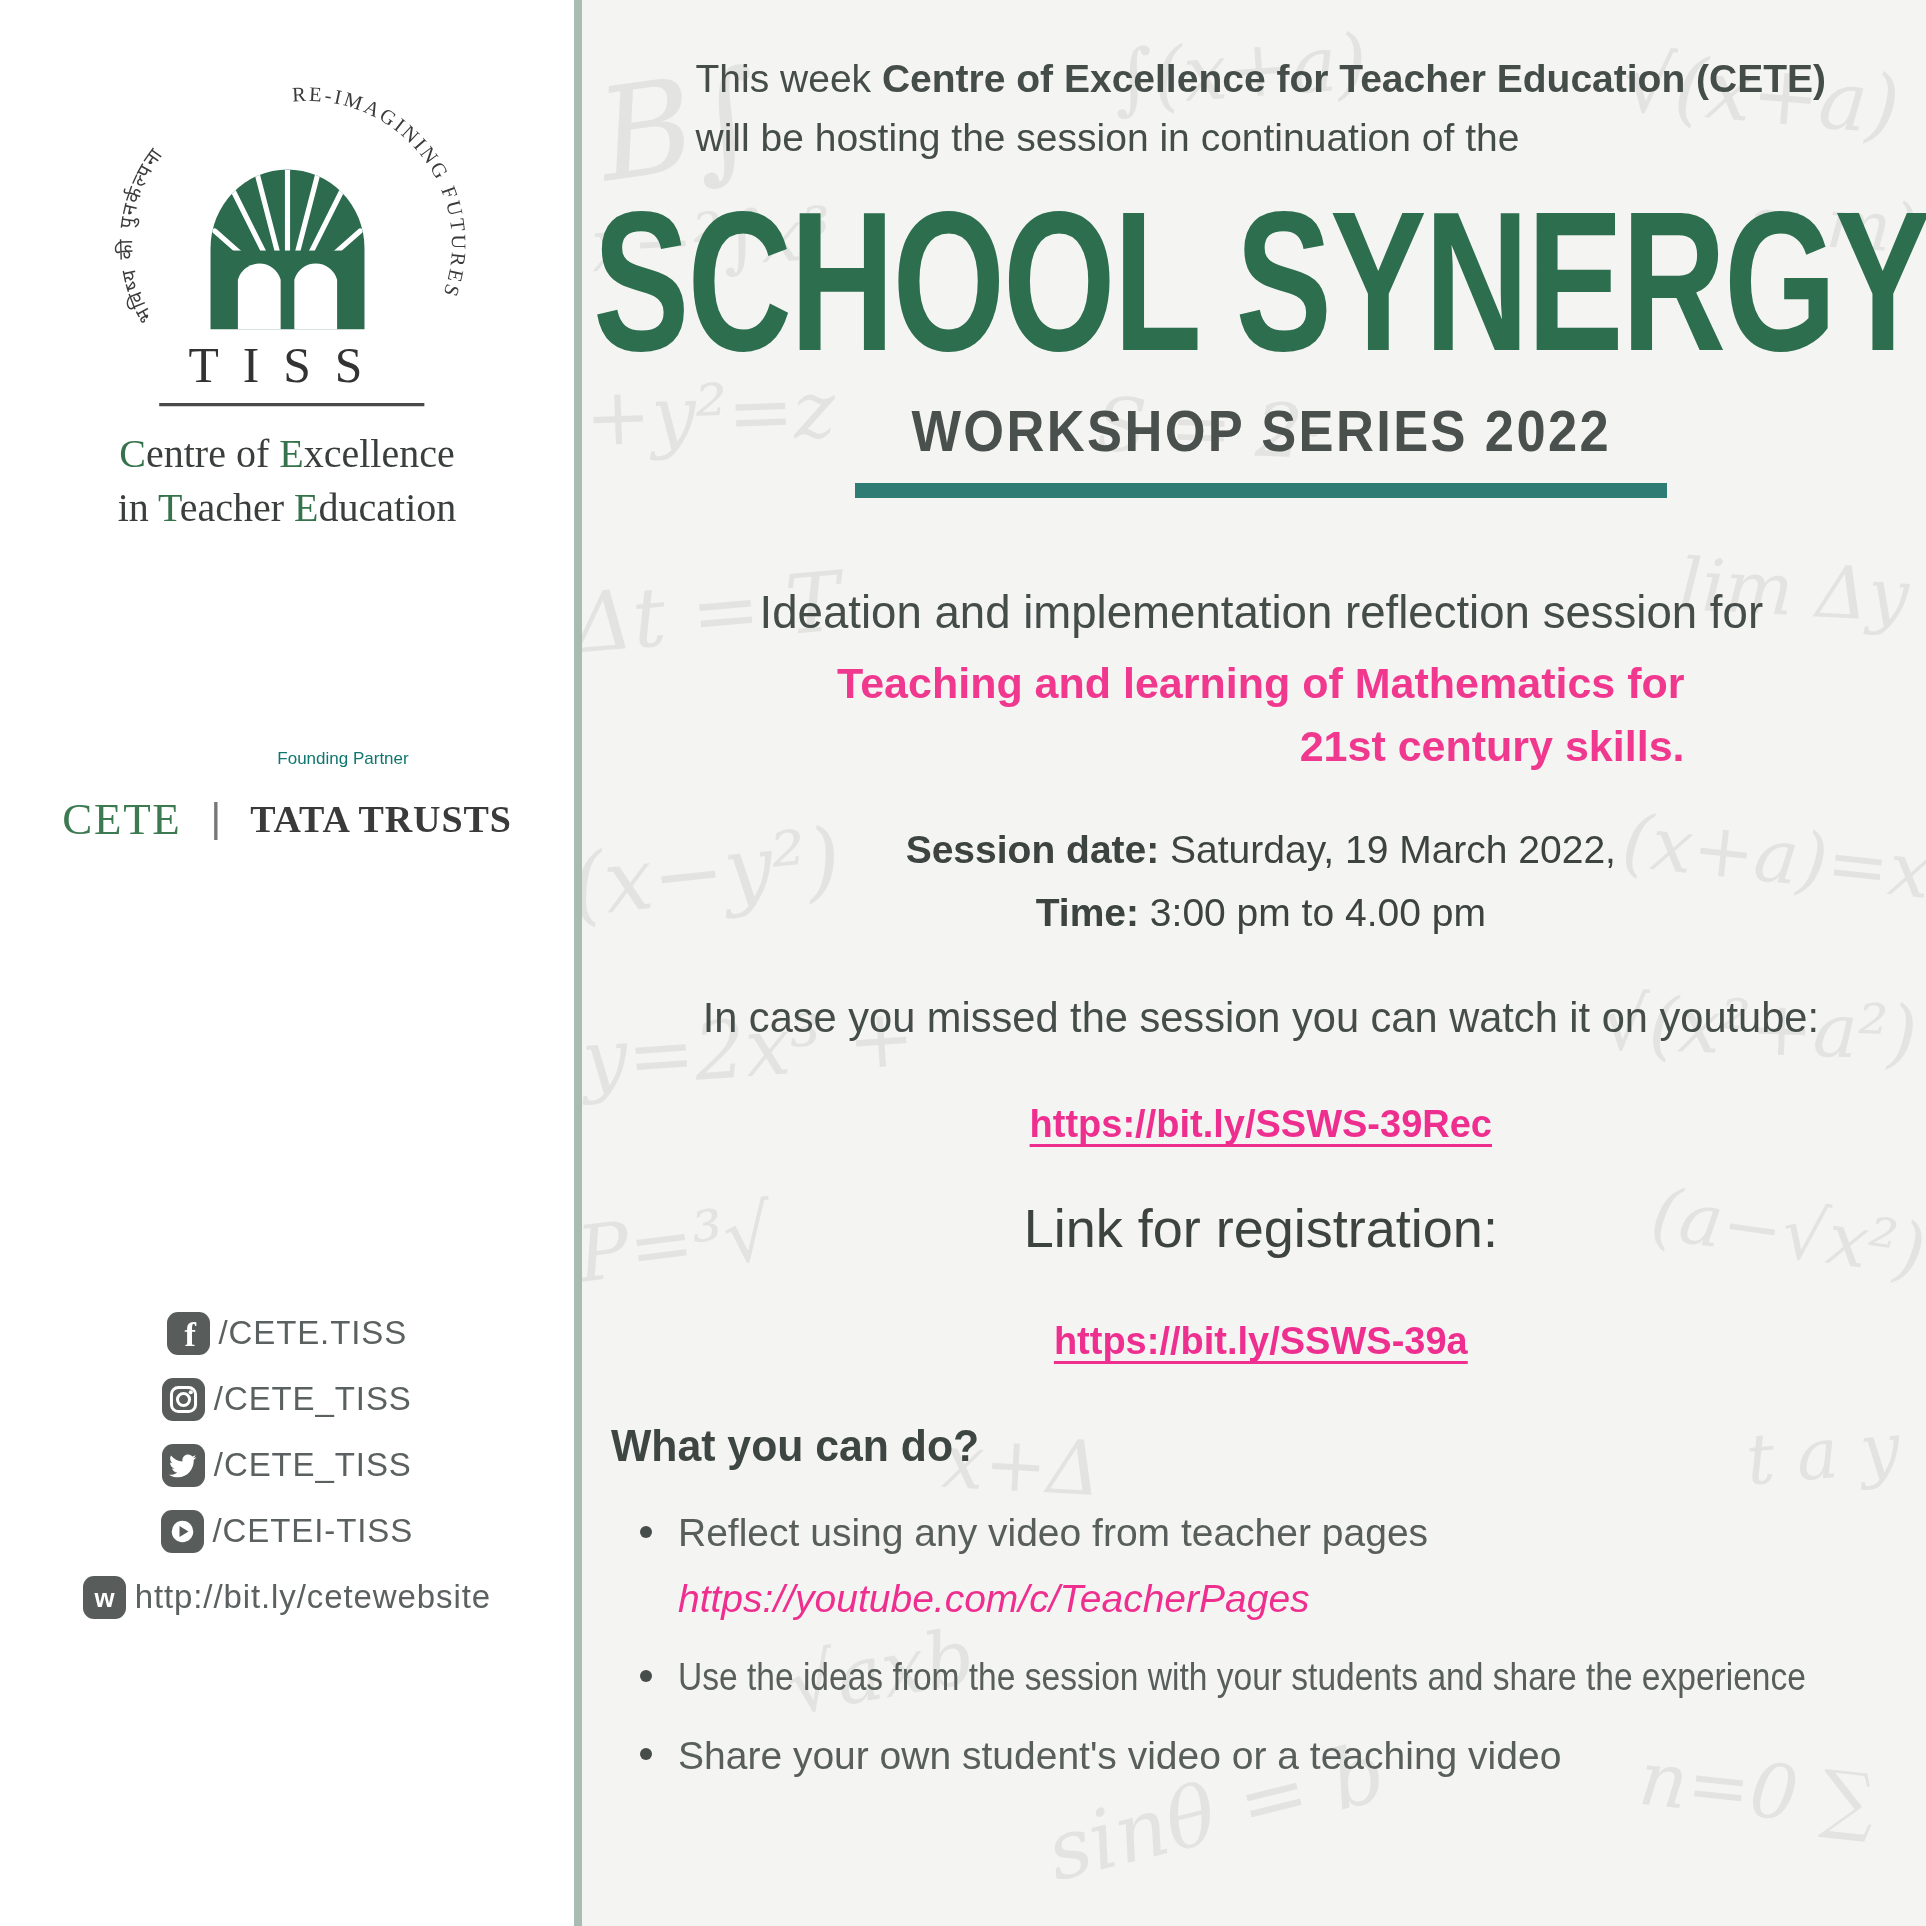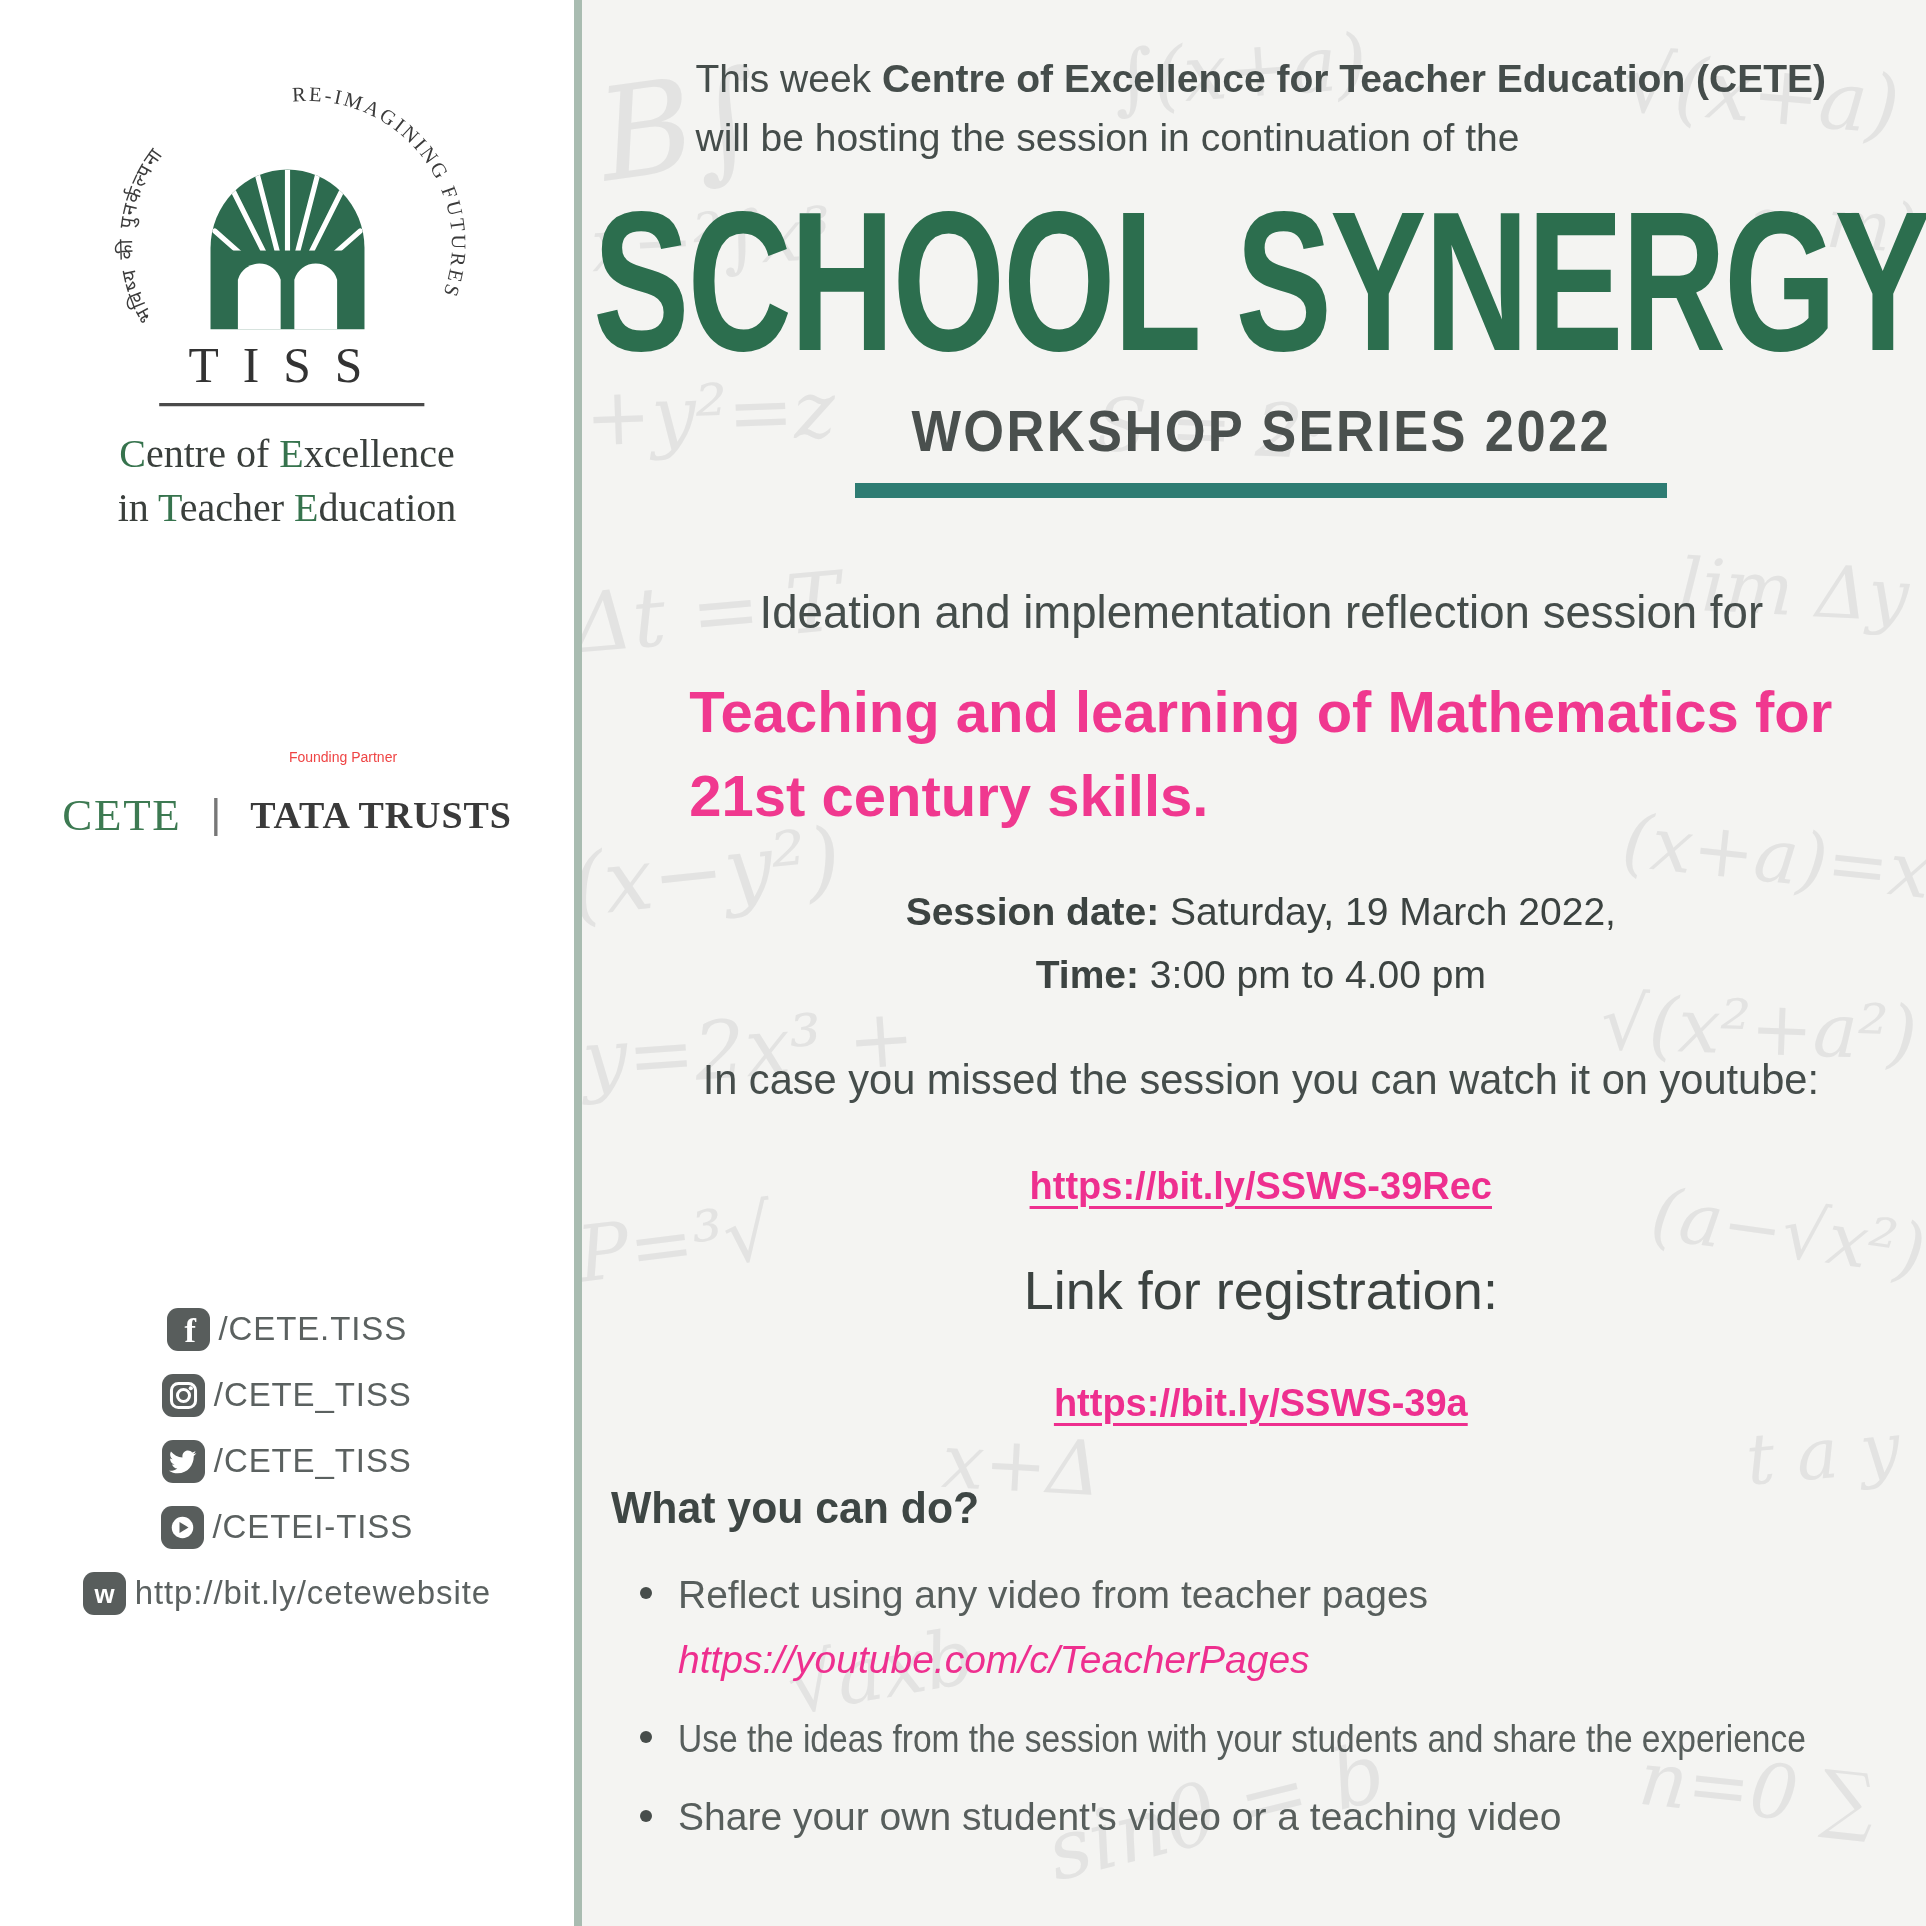--- a/index.html
+++ b/index.html
@@ -5,41 +5,41 @@
   html,body{margin:0;padding:0;background:#fff;}
   .poster{position:relative;width:1926px;height:1926px;display:flex;overflow:hidden;
           font-family:"Liberation Sans", sans-serif;}
   
   .sidebar{position:relative;width:574px;min-width:574px;background:#ffffff;
            border-right:8.6px solid #a9bcb1;display:flex;flex-direction:column;align-items:center;z-index:2;}
   .logo-wrap{margin-top:47px;}
   .orgname{margin-top:8.6px;text-align:center;font-family:"Liberation Serif", serif;
            font-size:40px;color:#3a3f3c;line-height:1.35;}
   .orgname .green{color:#36734d;}
-  .fp-label{margin-top:214px;font-size:14px;color:#ef4444;margin-left:112px;}
+  .fp-label{margin-top:214px;font-size:17px;color:#0f766e;margin-left:112px;}
   .partners{margin-top:24px;display:flex;align-items:center;gap:29px;}
   .partner-cete{font-family:"Liberation Serif", serif;font-size:45px;color:#3d7a52;letter-spacing:1.7px;}
   .partner-sep{font-size:41px;color:#777;font-weight:300;}
   .partner-tata{font-family:"Liberation Serif", serif;font-size:38px;font-weight:700;color:#3a3a3a;letter-spacing:0.9px;}
   .social{margin-top:467px;display:flex;flex-direction:column;align-items:center;gap:23px;}
   .srow{display:flex;align-items:center;gap:8.6px;cursor:pointer;}
   .sicon{width:43px;height:43px;border-radius:11px;background:#585d5c;display:flex;
          align-items:center;justify-content:center;flex:0 0 auto;}
   .shandle{font-size:33px;color:#5b6160;letter-spacing:0.9px;}
   
   .main{position:relative;flex:1;background:#f4f4f2;overflow:hidden;}
   .content{position:relative;z-index:1;padding:50px 15.4px 0 29px;display:flex;flex-direction:column;align-items:center;}
   .intro{font-size:39px;color:#454d4b;line-height:1.5;}
   .title{margin-top:24px;font-size:181px;font-weight:700;color:#2c6e4e;white-space:nowrap;
          transform:scale(.80,1.10);letter-spacing:-2.6px;line-height:1;}
   .subtitle{margin-top:26px;font-size:57px;font-weight:700;color:#4a504e;letter-spacing:2.6px;
             transform:scaleX(.92);white-space:nowrap;}
   .tealbar{margin-top:19px;width:812px;height:15.4px;background:#2e7c73;}
   .session-intro{margin-top:86px;font-size:47px;color:#454d4b;white-space:nowrap;transform:scaleX(.97);}
-  .topic{margin-top:31px;font-size:58px;font-weight:700;color:#f0388f;text-align:left;line-height:1.45;}
+  .topic{margin-top:13px;font-size:43px;font-weight:700;color:#f0388f;text-align:right;line-height:1.45;}
   .dateblock{margin-top:41px;font-size:39px;color:#3c4341;text-align:center;line-height:1.62;}
   .dateblock b{font-weight:700;}
   .ynote{margin-top:50px;font-size:42px;color:#454d4b;white-space:nowrap;transform:scaleX(.99);}
   .plink{color:#ee2f8f;font-weight:700;text-decoration:underline;text-decoration-thickness:3.4px;text-underline-offset:6.8px;}
   .link-lg{margin-top:61px;font-size:38px;}
   .reg-label{margin-top:51px;font-size:54px;color:#3c4341;}
   .email{margin-top:53px;font-size:43px;color:#3c4341;}
   .sec{align-self:stretch;margin-top:57px;}
   .sec-h{font-size:45px;font-weight:700;color:#3e4644;transform:scaleX(.95);transform-origin:left;white-space:nowrap;}
   .blist{list-style:none;margin:33px 0 0 0;padding:0 0 0 67px;}

